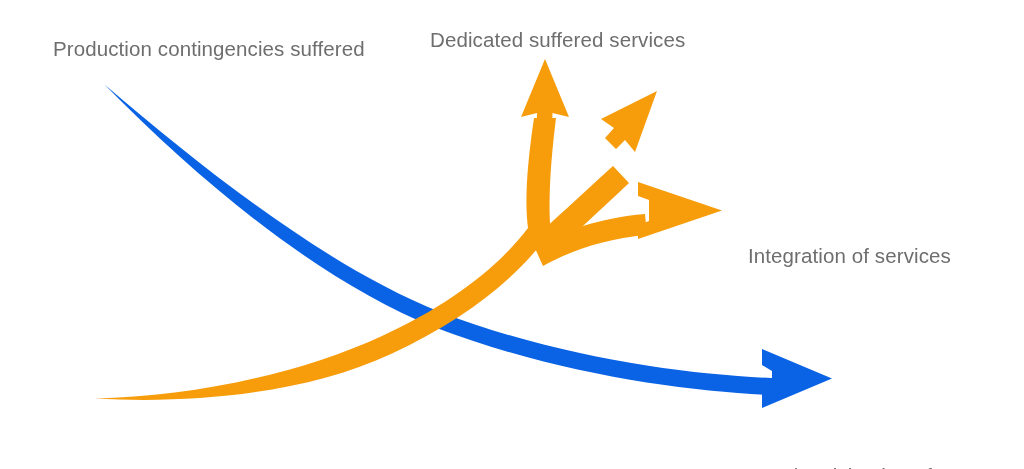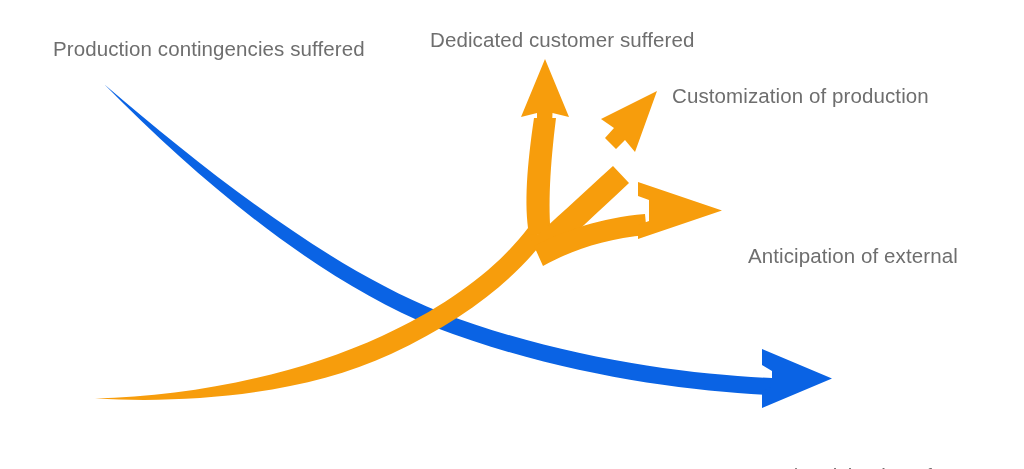--- a/index.html
+++ b/index.html
@@ -91,26 +91,25 @@
                C 566 230, 600 218, 645 214
                L 647 235
                C 604 239, 572 250, 543 266
                Z"></path>
       <polygon fill="#F79D0C" points="638,182 722,210.5 638,239 638,225 649,221 649,200 638,196"></polygon>
     </g>
   </svg>
 
   <div class="dlabel" id="label-production-contingencies-suffered">Production contingencies suffered</div>
 
-  <div class="dlabel" id="label-dedicated-customer-services">Dedicated customer suffered</div>
+  <div class="dlabel" id="label-dedicated-customer-services">Dedicated suffered services</div>
 
-  <div class="dlabel" id="label-customization-of-production">Customization of production</div>
 
   <div class="dlabel" id="label-integration-external-variables">
-    <div>Anticipation of external</div>
+    <div>Integration of services</div>
   </div>
 
   <div class="dlabel" id="label-standardization-of-production">
     <div>Standardization</div>
     
   </div>
 
   <div class="dlabel" id="label-decrease-anticipation">
     <div>Decrease / Anticipation of</div>
     

